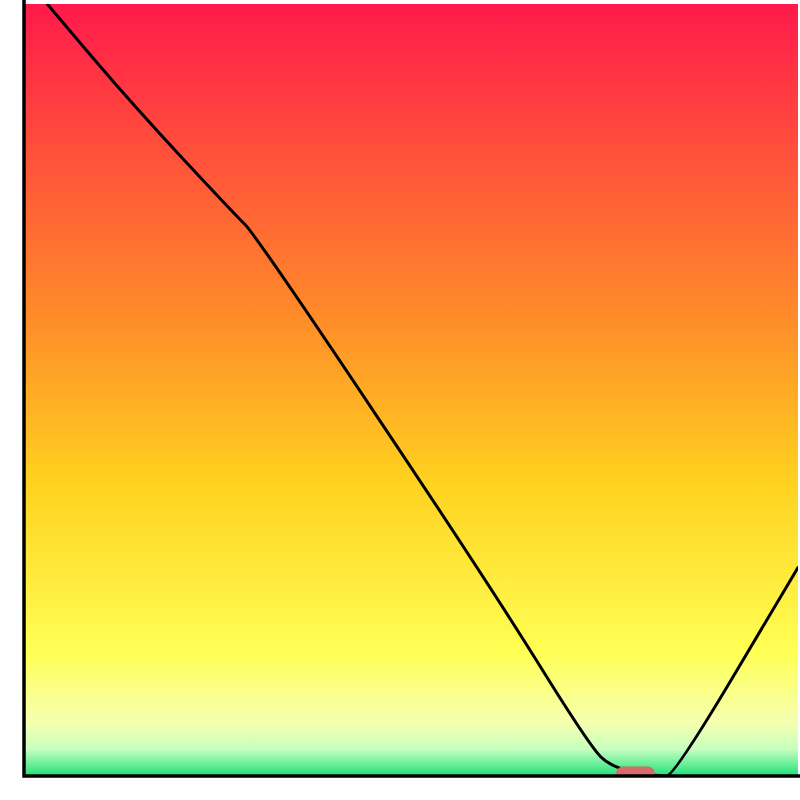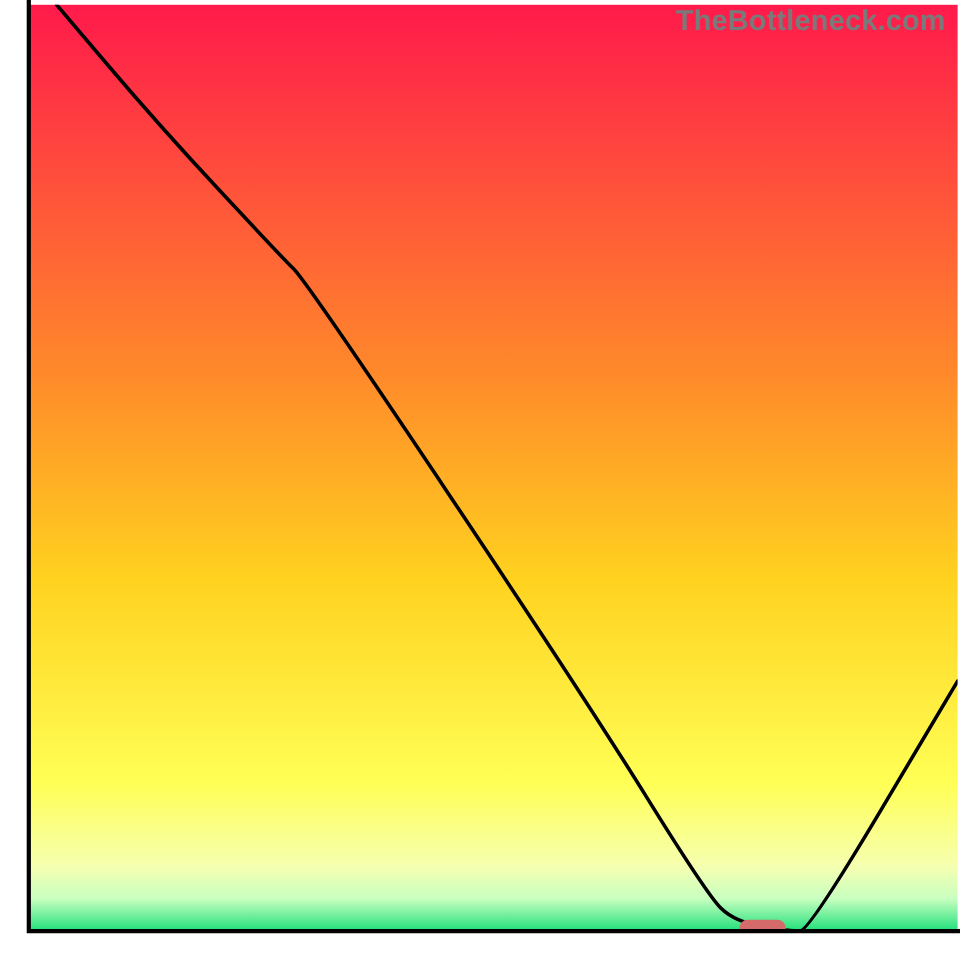--- a/index.html
+++ b/index.html
@@ -46,21 +46,20 @@
   }
   .marker {
     fill: #d46a6a;
     stroke: none;
   }
 </style>
 </head>
 <body>
 
 <div class="chart-container">
-  <div class="watermark">TheBottleneck.com</div>
 
   <svg class="plot" viewBox="0 0 800 800">
     <defs>
       <linearGradient id="bg-grad" x1="0" y1="0" x2="0" y2="1">
           <stop offset="0%" stop-color="#ff1a4b"></stop>
           <stop offset="40%" stop-color="#ff8a2a"></stop>
           <stop offset="62%" stop-color="#ffd21f"></stop>
           <stop offset="84%" stop-color="#ffff55"></stop>
           <stop offset="93%" stop-color="#f6ffb0"></stop>
           <stop offset="96.5%" stop-color="#c8ffc0"></stop>

